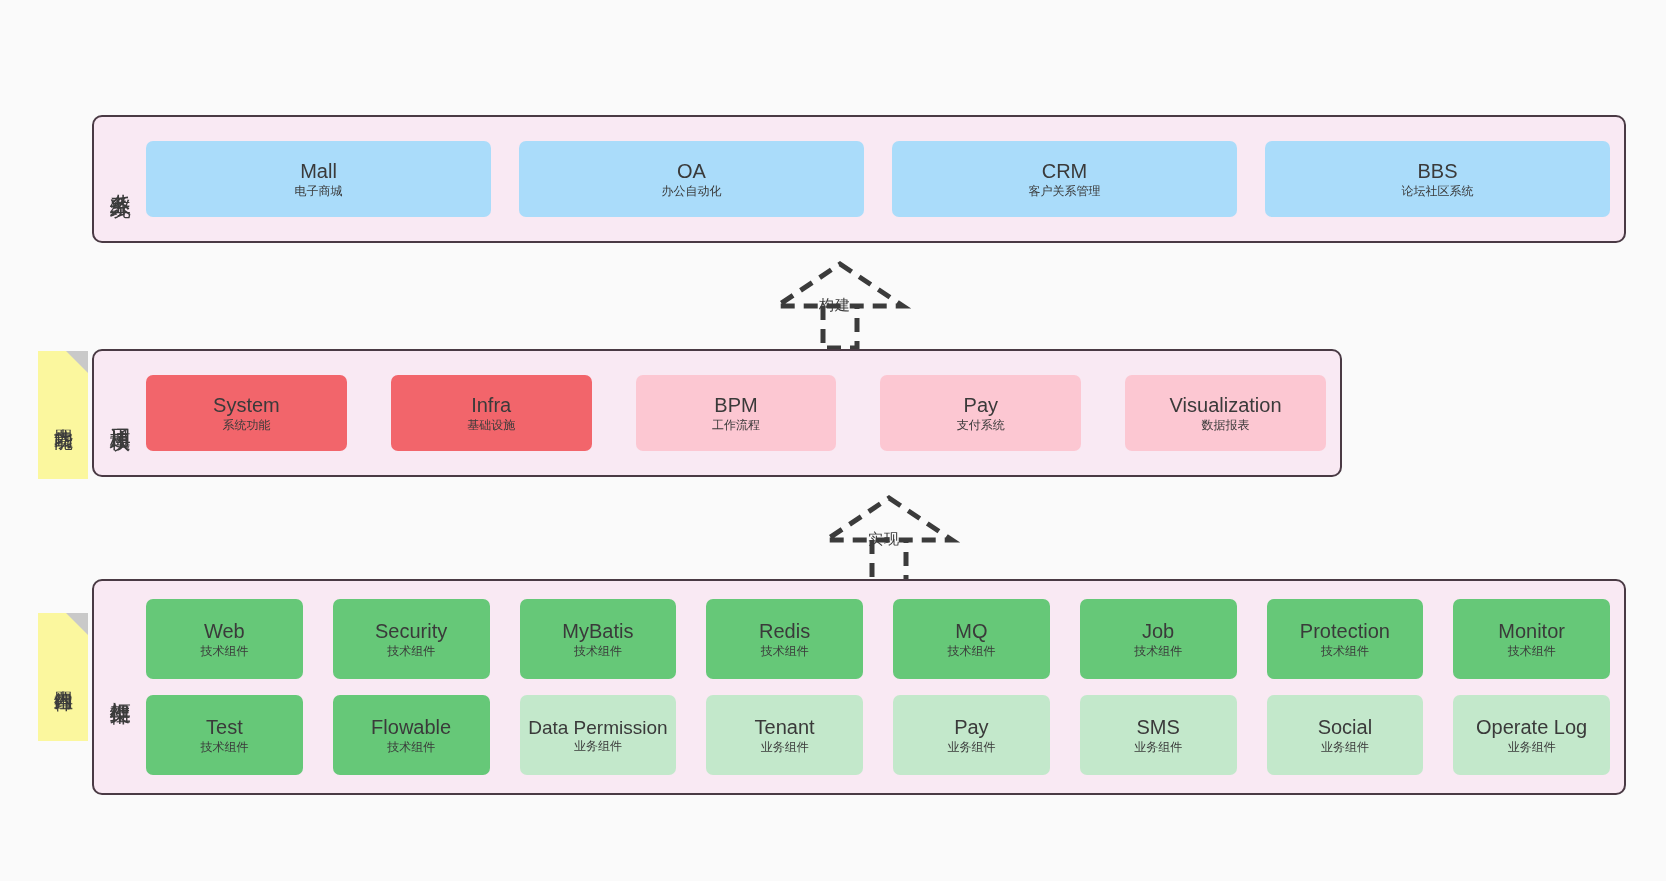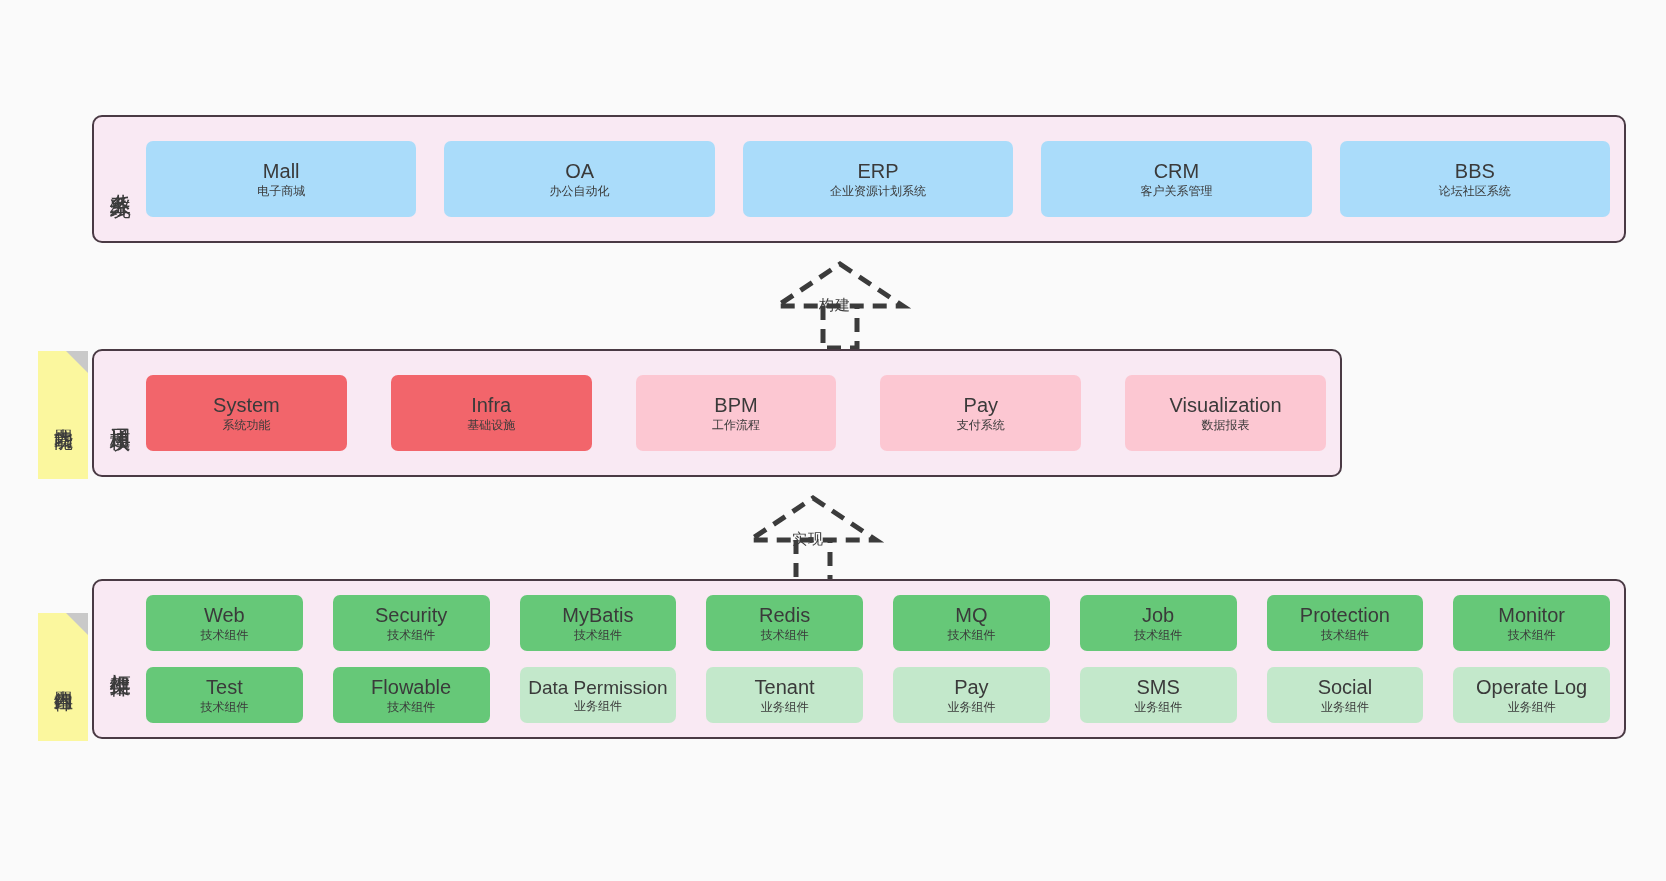--- a/index.html
+++ b/index.html
@@ -109,24 +109,20 @@
       <div class="row" style="gap:28px; padding:0 14px 0 0; height:76px;">
         <div class="card c-blue">
           <span class="en">Mall</span>
           <span class="zh">电子商城</span>
         </div>
         <div class="card c-blue">
           <span class="en">OA</span>
           <span class="zh">办公自动化</span>
         </div>
         <div class="card c-blue">
-          <span class="en">ERP</span>
-          <span class="zh">企业资源计划系统</span>
-        </div>
-        <div class="card c-blue">
           <span class="en">CRM</span>
           <span class="zh">客户关系管理</span>
         </div>
         <div class="card c-blue">
           <span class="en">BBS</span>
           <span class="zh">论坛社区系统</span>
         </div>
       </div>
     </div>
   </div>
@@ -165,34 +161,34 @@
           <span class="zh">支付系统</span>
         </div>
         <div class="card c-pink">
           <span class="en">Visualization</span>
           <span class="zh">数据报表</span>
         </div>
       </div>
     </div>
   </div>
 
-  <div class="arrow" style="left:728px; top:492px; width:170px; height:92px;">
+  <div class="arrow" style="left:804px; top:492px; width:170px; height:92px;">
     <svg width="170" height="92" viewBox="0 0 170 92">
       <path d="M85 6 L148 48 L22 48 Z" fill="none" stroke="#3b3b3b" stroke-width="5" stroke-dasharray="14,9" stroke-linecap="butt" stroke-linejoin="miter"></path>
       <path d="M68 48 L68 90 L102 90 L102 48" fill="none" stroke="#3b3b3b" stroke-width="5" stroke-dasharray="14,9" stroke-linecap="butt"></path>
     </svg>
     <span class="lbl" style="left:64px; top:38px;">实现</span>
   </div>
 
   <div class="note" style="left:38px; top:613px; width:50px; height:128px;">
     <span class="fold"></span>
     <span>内置组件</span>
   </div>
 
-  <div class="layer" style="left:92px; top:579px; width:1534px; height:160px;">
+  <div class="layer" style="left:92px; top:579px; width:1534px; height:216px;">
     <div class="layer-title">框架组件</div>
     <div class="layer-body" style="gap:16px; padding:14px 14px 14px 0;">
       <div class="row" style="gap:30px; height:80px;">
         <div class="card c-green">
           <span class="en">Web</span>
           <span class="zh">技术组件</span>
         </div>
         <div class="card c-green">
           <span class="en">Security</span>
           <span class="zh">技术组件</span>

